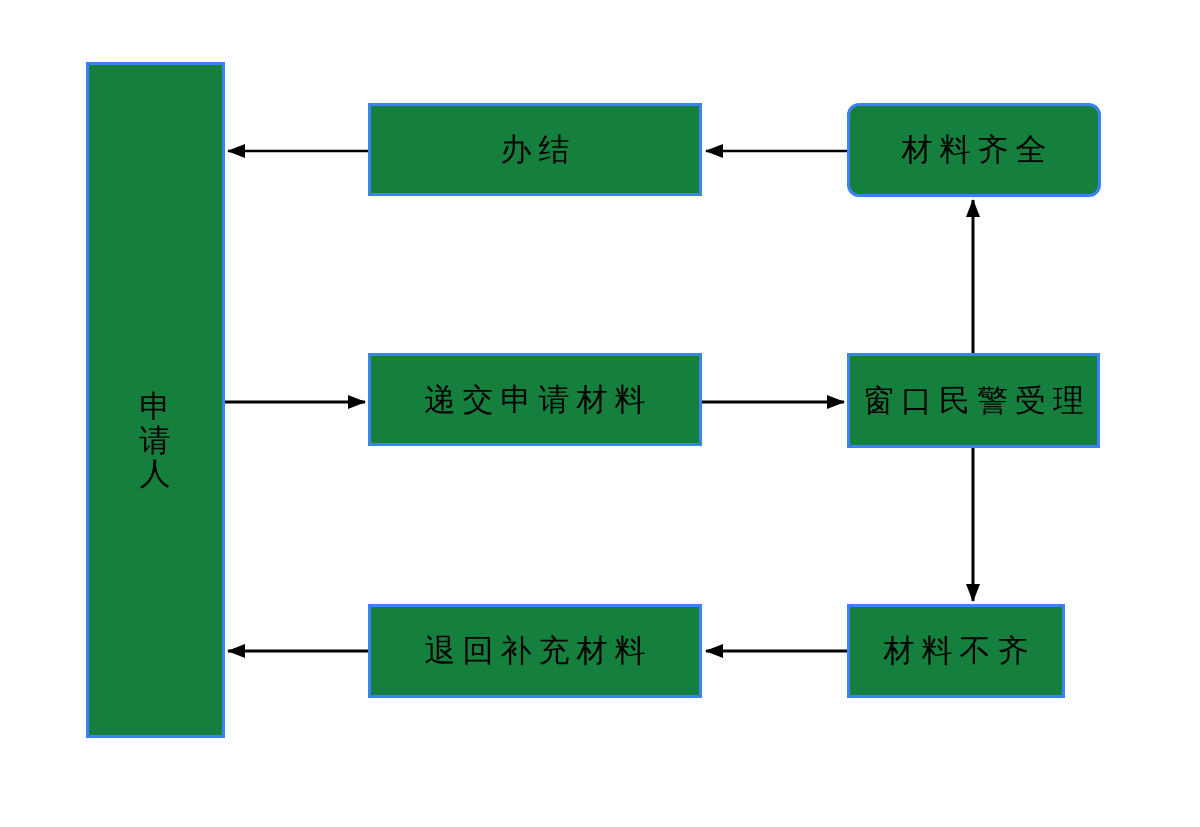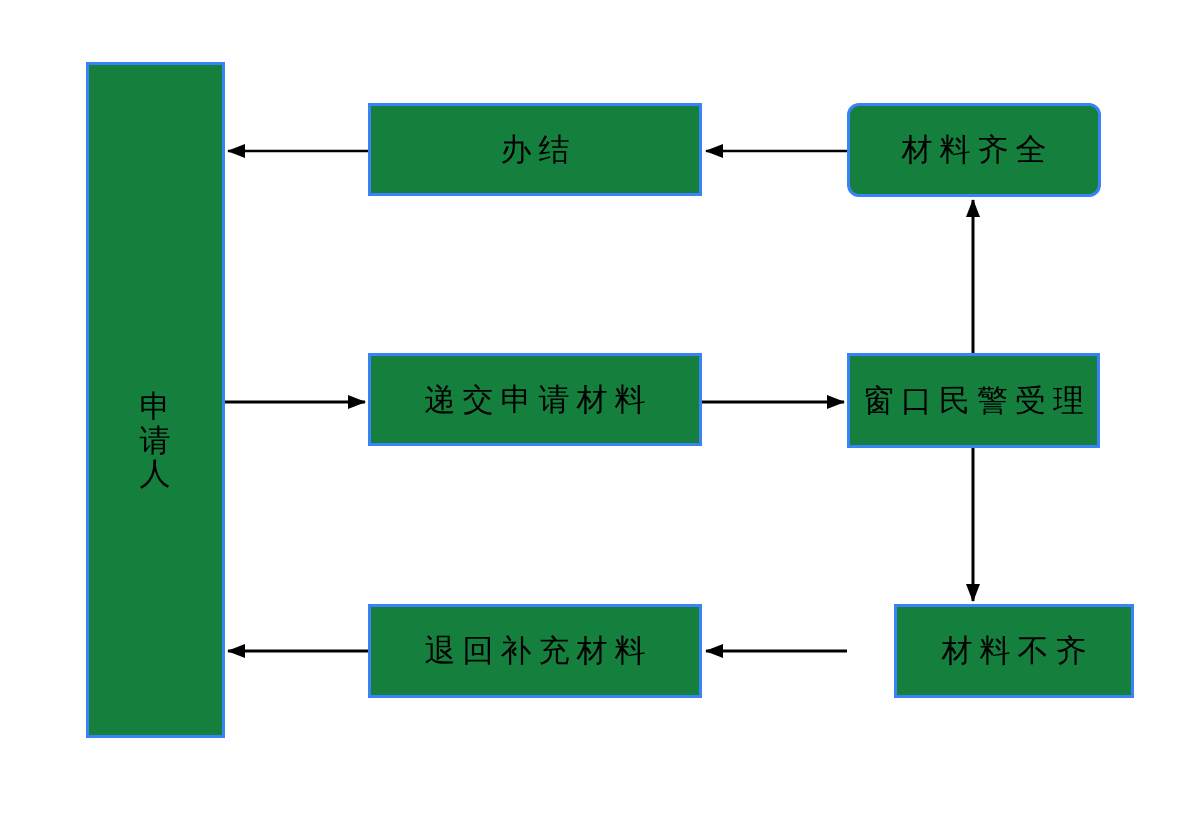--- a/index.html
+++ b/index.html
@@ -46,21 +46,21 @@
     margin-bottom: -34px; 
     white-space: nowrap;
   }
   
   .node-applicant            { left: 86px;  top: 62px;  width: 139px; height: 676px; }
   .node-complete             { left: 368px; top: 103px; width: 334px; height: 93px;  }
   .node-materials-complete   { left: 847px; top: 103px; width: 254px; height: 94px; border-radius: 12px;  }
   .node-submit-materials     { left: 368px; top: 353px; width: 334px; height: 93px;  }
   .node-window-officer       { left: 847px; top: 353px; width: 253px; height: 95px;  }
   .node-return-supplement    { left: 368px; top: 604px; width: 334px; height: 94px;  }
-  .node-materials-incomplete { left: 847px; top: 604px; width: 240px; height: 94px; margin-left: 47px;  }
+  .node-materials-incomplete { left: 847px; top: 604px; width: 218px; height: 94px;  }
 </style>
 </head>
 <body>
 
 <div class="canvas">
 
   <svg class="edges" viewBox="0 0 1200 827" xmlns="http://www.w3.org/2000/svg">
     <defs>
       <marker id="arrow" markerUnits="userSpaceOnUse" markerWidth="18" markerHeight="14" viewBox="0 0 18 14" refX="17" refY="7" orient="auto">
         <path d="M0,0 L18,7 L0,14 Z" fill="#000000"></path>

